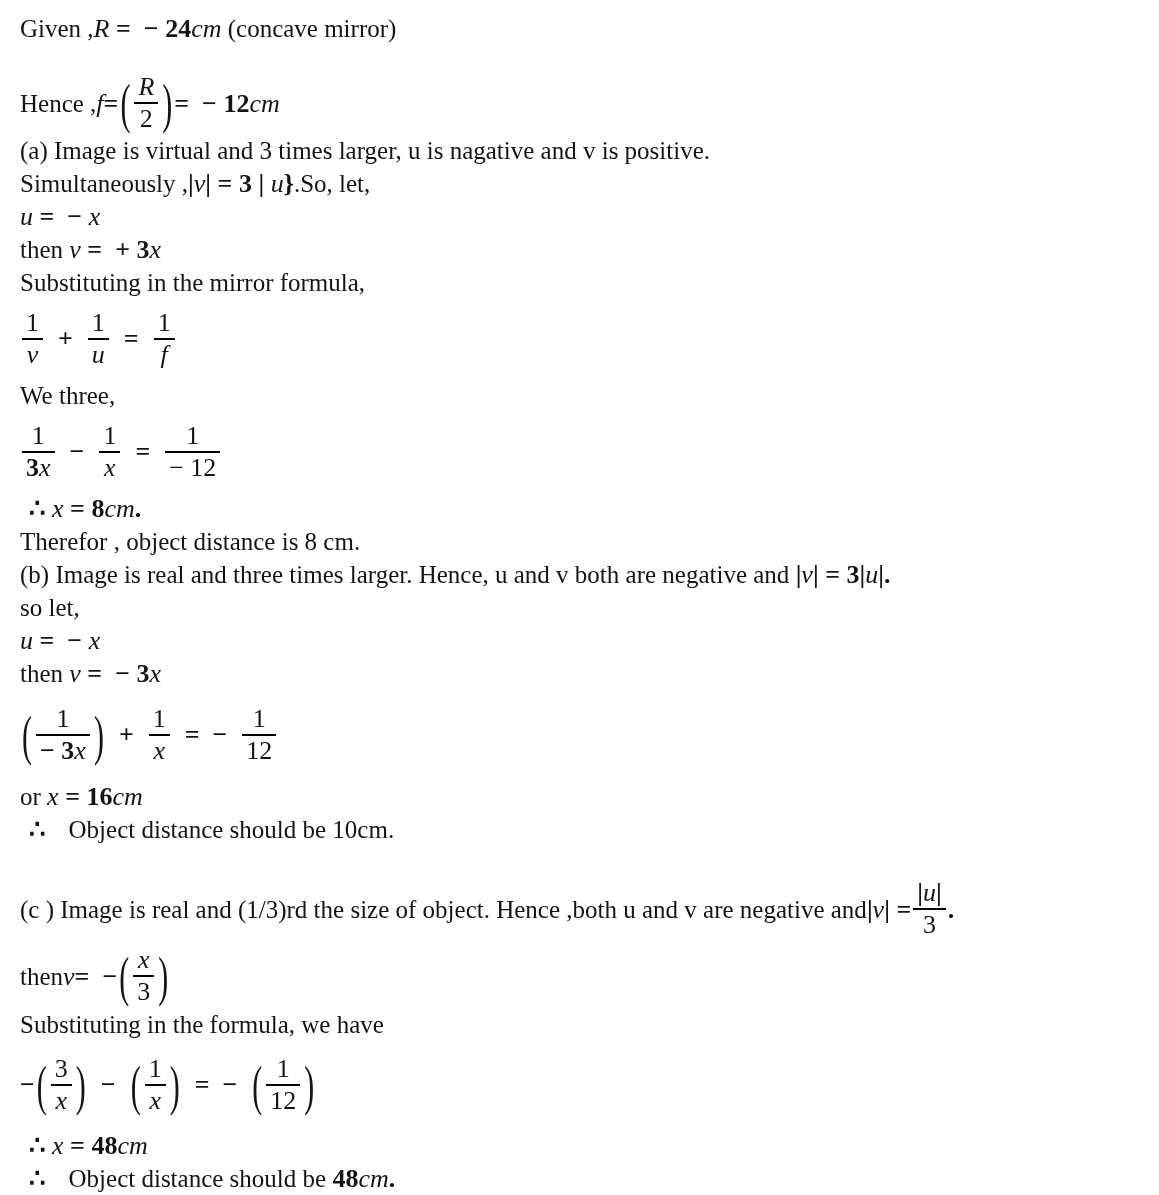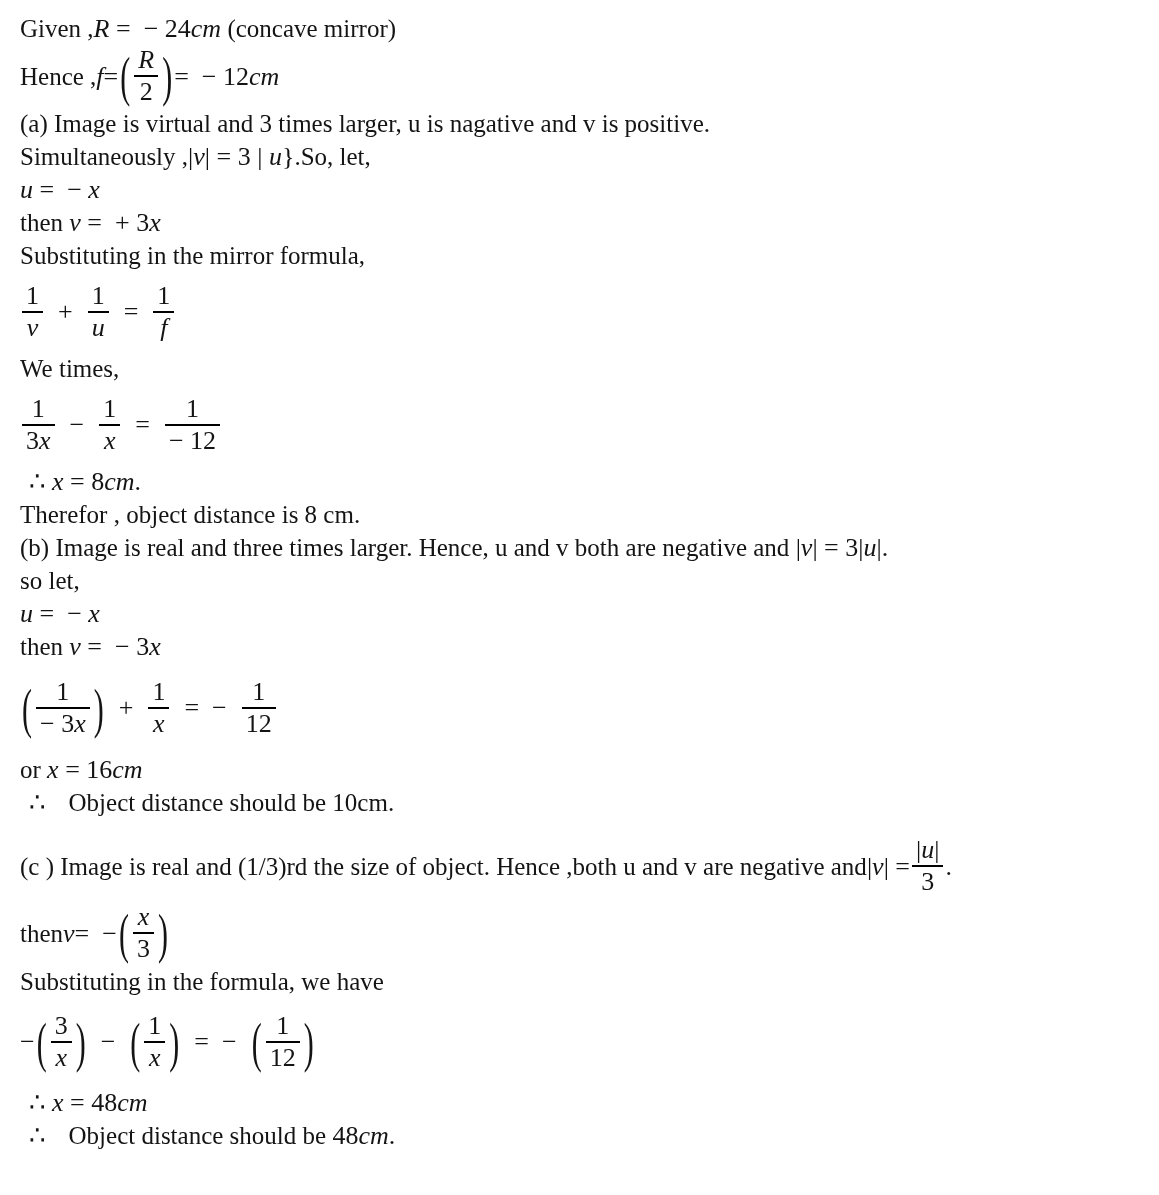--- a/index.html
+++ b/index.html
@@ -17,21 +17,21 @@
   }
   .line{
     line-height:33px;
     white-space:normal;
   }
   
   .t{font-family:Liberation Serif, serif;}
   
   .m{font-family:"Liberation Serif","DejaVu Serif",serif;font-style:italic;font-size:26px;}
   
-  .r{font-family:"Liberation Serif","DejaVu Serif",serif;font-size:26px;}
+  .r{font-family:"Liberation Serif","DejaVu Serif",serif;font-size:26px;font-weight:bold;}
   
   .frac{
     display:inline-flex;
     flex-direction:column;
     text-align:center;
     vertical-align:middle;
     font-family:"Liberation Serif","DejaVu Serif",serif;
     font-size:26px;
     margin:0 2px;
   }
@@ -52,33 +52,33 @@
     font-family:"Liberation Serif","DejaVu Serif",serif;
     font-size:30px;
     font-weight:400;
     transform:scaleY(1.85);
     vertical-align:middle;
     line-height:1;
     margin:0 2px;
   }
   .indent{padding-left:9px;}
   .after-therefore{margin-left:23px;}
-  .gap-top{margin-top:12px;}
+  .gap-top{margin-top:28px;}
   .tight{margin:0;}
 </style>
 </head>
 <body>
 
 <div class="doc">
 
   <div class="line">
     <span class="t">Given ,</span><span class="m">R</span><span class="r"> = &nbsp;− 24</span><span class="m">cm</span><span class="t"> (concave mirror)</span>
   </div>
 
-  <div class="line" style="display:flex;align-items:center;min-height:62px;">
+  <div class="line" style="display:flex;align-items:center;min-height:62px;margin-top:27px;">
     <span class="t">Hence , </span>
       <span class="m">f</span>
       <span class="r"> = </span>
       <span class="bp">(</span>
       <span class="frac">
         <span class="num m">R</span>
         <span class="den">2</span>
       </span>
       <span class="bp">)</span>
       <span class="r"> = &nbsp;− 12</span>
@@ -116,21 +116,21 @@
         <span class="den i">u</span>
       </span>
     <span class="r op">=</span>
     <span class="frac">
         <span class="num">1</span>
         <span class="den i">f</span>
       </span>
   </div>
 
   <div class="line">
-    <span class="t">We times,</span>
+    <span class="t">We three,</span>
   </div>
 
   <div class="eq">
     <span class="frac">
         <span class="num">1</span>
         <span class="den"><span class="r tight">3</span><span class="i">x</span></span>
       </span>
     <span class="r op">−</span>
     <span class="frac">
         <span class="num">1</span>

